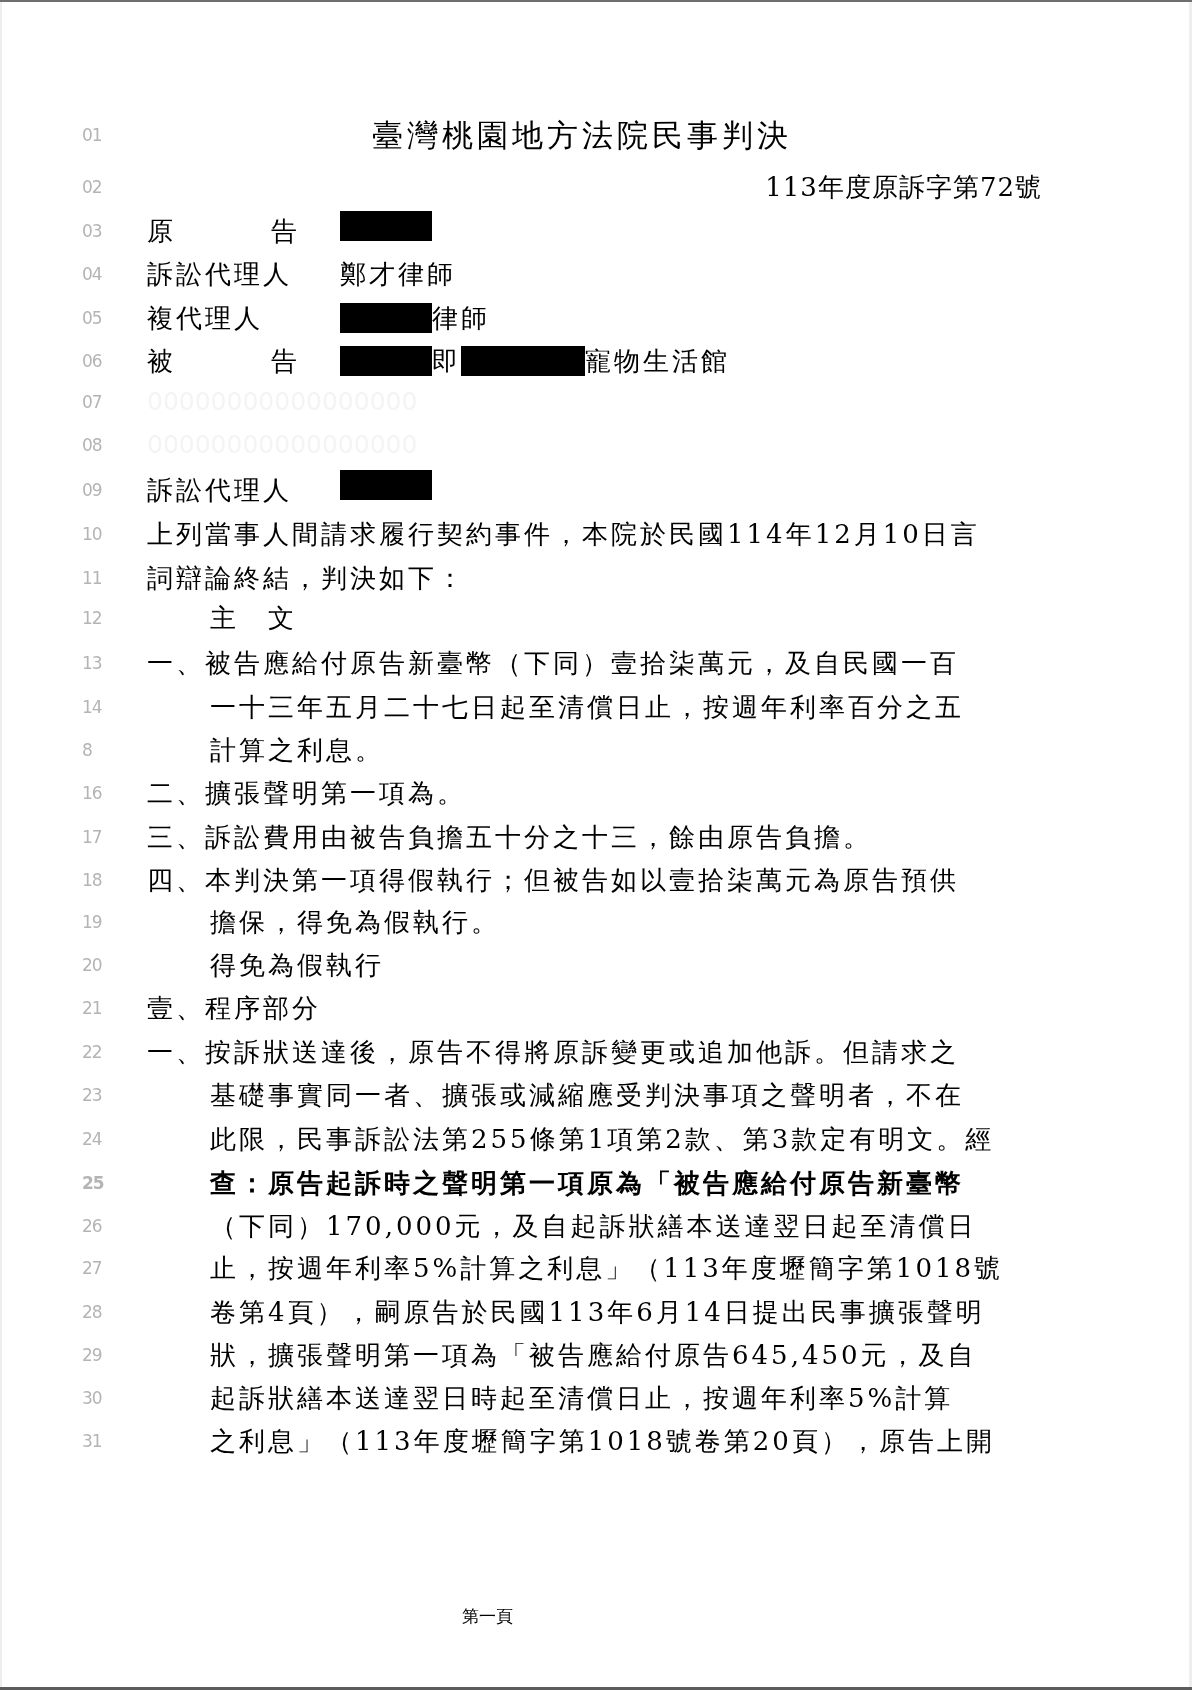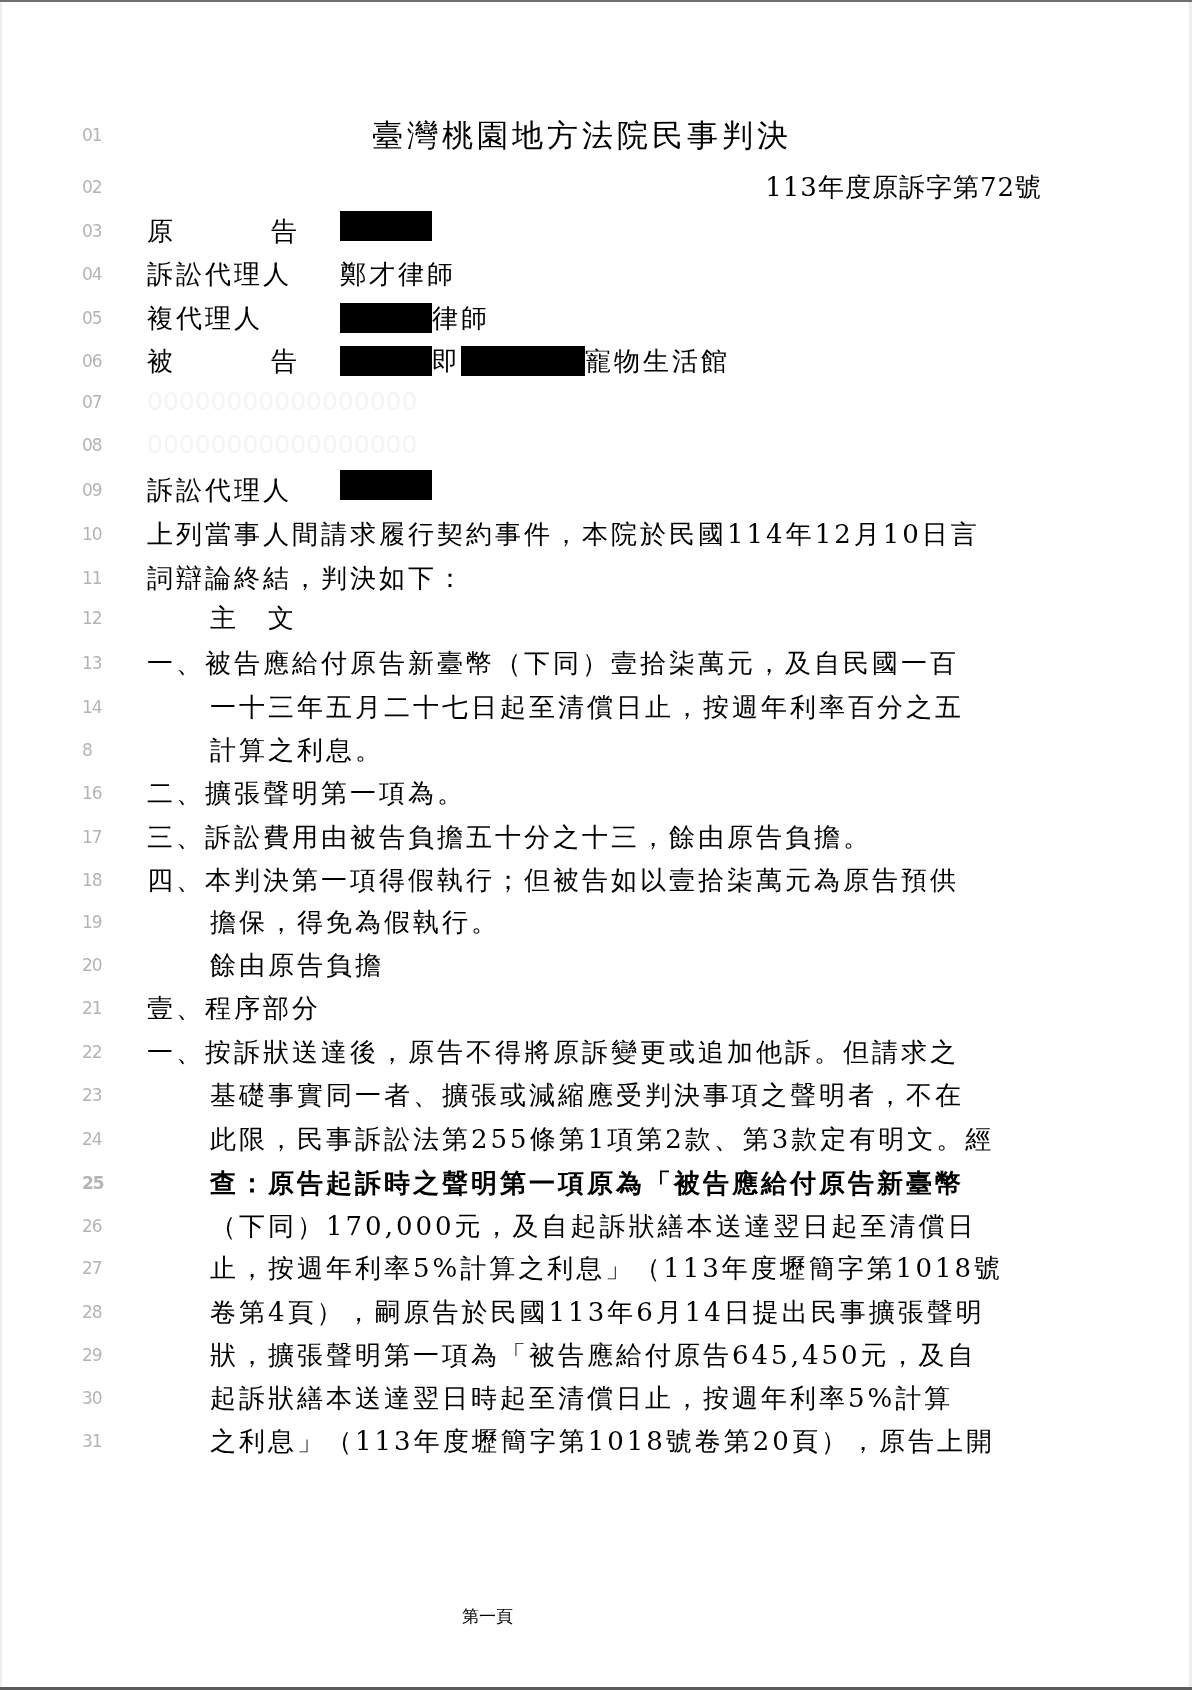--- a/index.html
+++ b/index.html
@@ -234,21 +234,21 @@
       <div class="line" style="top: 858px;">
         <span class="lineno">18</span>
         <span class="text col0">四、本判決第一項得假執行；但被告如以壹拾柒萬元為原告預供</span>
       </div>
       <div class="line" style="top: 900px;">
         <span class="lineno">19</span>
         <span class="text col1">擔保，得免為假執行。</span>
       </div>
       <div class="line" style="top: 943px;">
         <span class="lineno">20</span>
-        <span class="text col1">餘由原告負擔</span>
+        <span class="text col1">得免為假執行</span>
       </div>
       <div class="line" style="top: 986px;">
         <span class="lineno">21</span>
         <span class="text col0">壹、程序部分</span>
       </div>
       <div class="line" style="top: 1030px;">
         <span class="lineno">22</span>
         <span class="text col0">一、按訴狀送達後，原告不得將原訴變更或追加他訴。但請求之</span>
       </div>
       <div class="line" style="top: 1073px; padding-left: 33px;">

